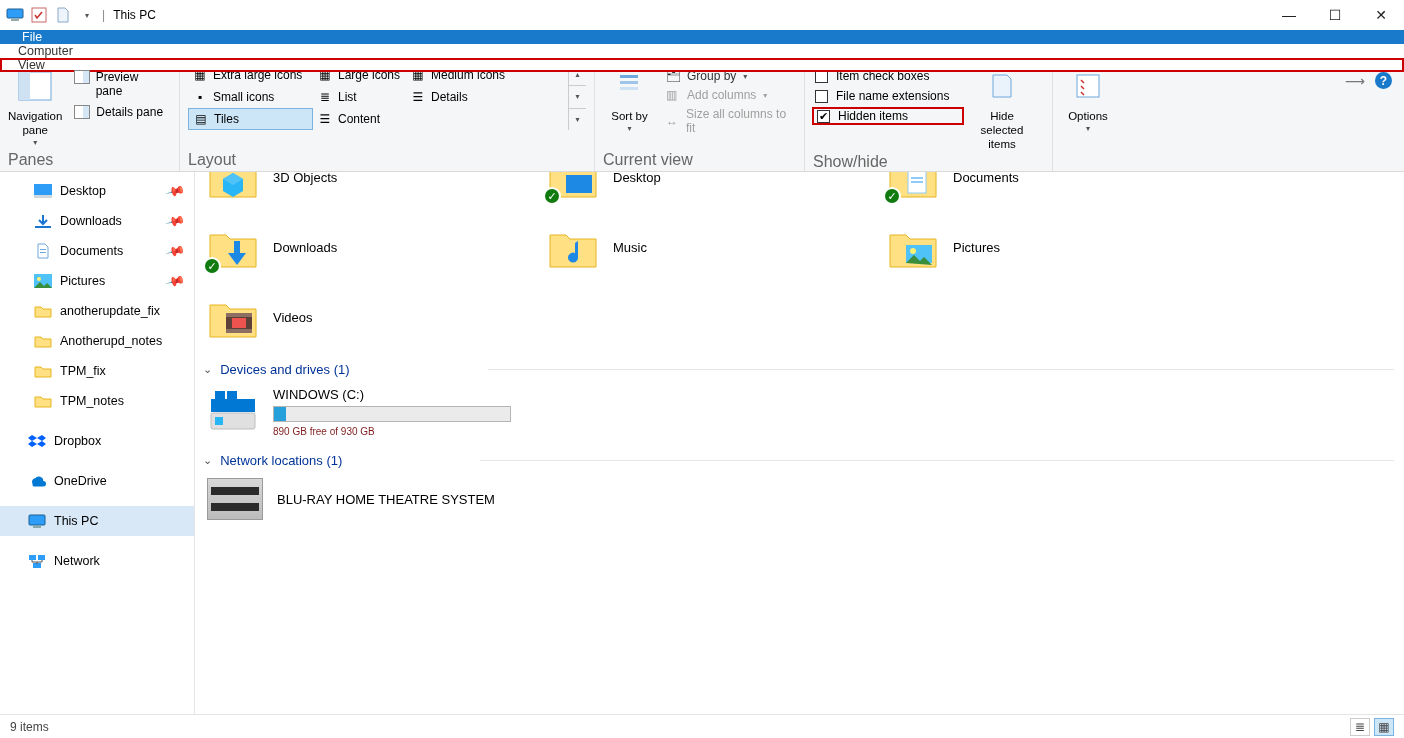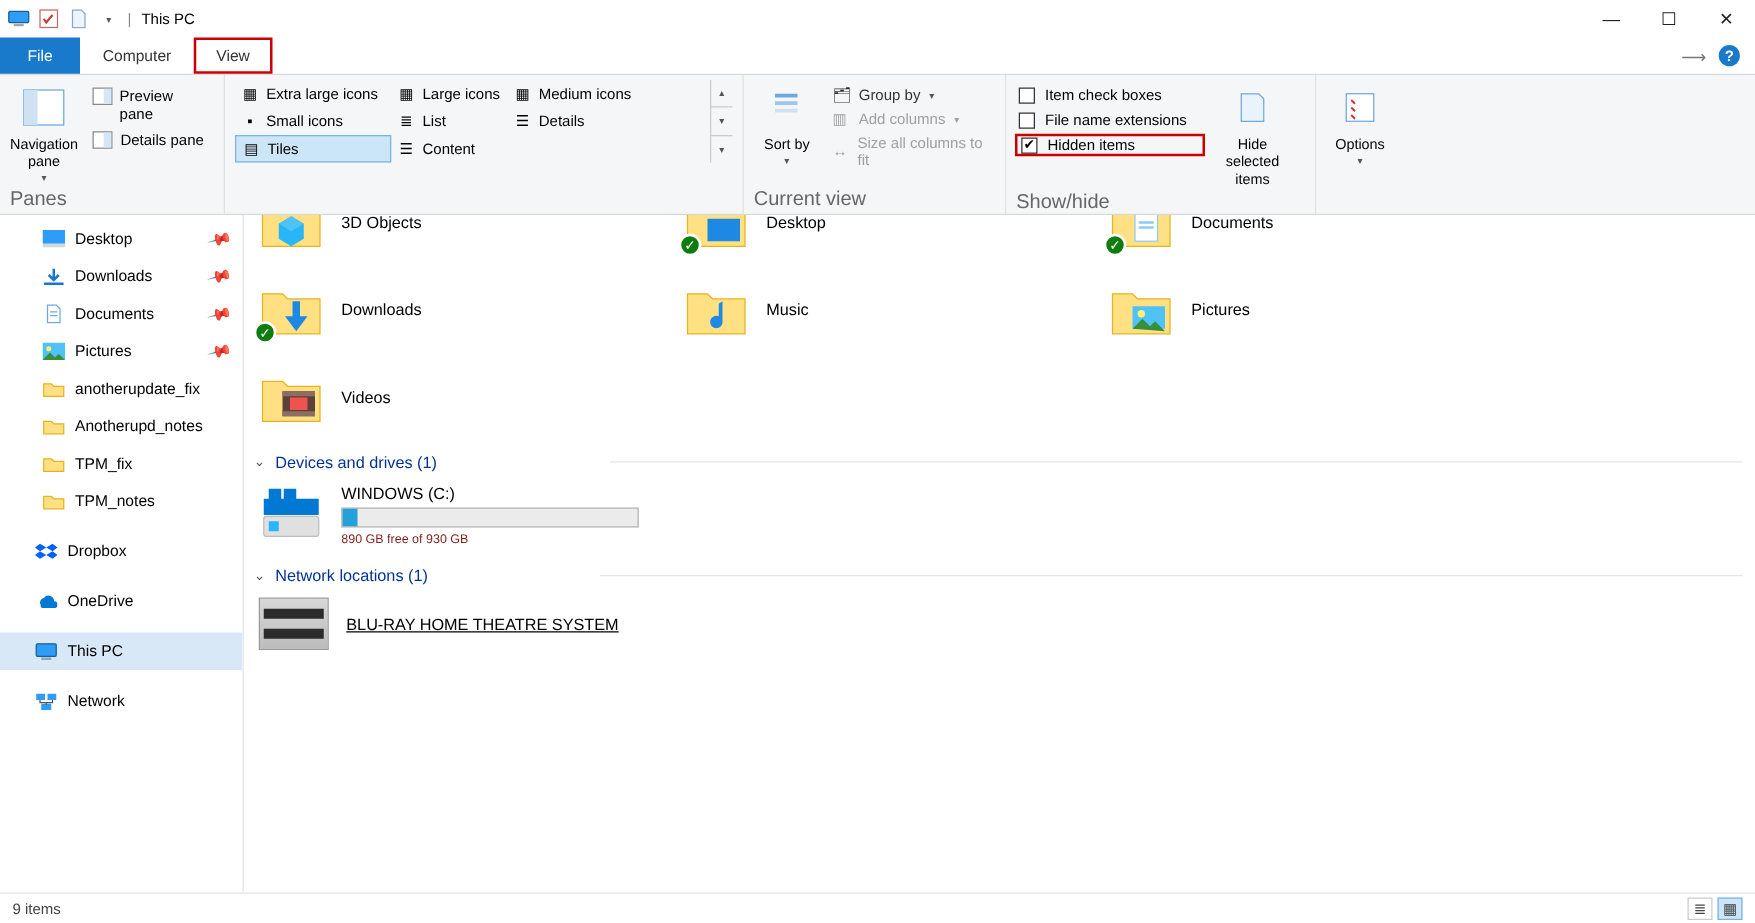--- a/index.html
+++ b/index.html
@@ -8,21 +8,21 @@
 
 .titlebar { height: 30px; display: flex; align-items: center; padding: 0 0 0 6px; }
 .titlebar .qat { display: flex; align-items: center; gap: 6px; }
 .titlebar .qat-icon { width: 18px; height: 18px; display: flex; align-items: center; justify-content: center; }
 .titlebar .sep { margin: 0 6px; color: #888; }
 .titlebar .title { font-size: 12px; margin-left: 2px; }
 .titlebar .spacer { flex: 1; }
 .titlebar .winbtn { width: 46px; height: 30px; display:flex; align-items:center; justify-content:center; font-size: 14px; color:#222; }
 
 
-.ribbon-tabs { height: 30px; display:flex; align-items: stretch; border-bottom: 1px solid #d9d9d9; }
+.ribbon-tabs { height: 30px; display:flex; align-items: stretch; border-bottom: 1px solid #d9d9d9; flex-direction: column; }
 .ribbon-tabs .tab { padding: 0 18px; display:flex; align-items:center; font-size:12.5px; color:#333; position:relative; }
 .ribbon-tabs .tab.file { background:#1979ca; color:#fff; padding: 0 22px;}
 .ribbon-tabs .tab.active { background:#fff; }
 .ribbon-tabs .tab.view-highlight { outline:2px solid #c00; outline-offset:-2px; }
 .ribbon-tabs .right { margin-left:auto; display:flex; align-items:center; gap:10px; padding-right:12px; }
 .pin-icon { color:#777; font-size:14px;}
 .help-icon { width:17px; height:17px; border-radius:50%; background:#1979ca; color:#fff; display:flex;align-items:center;justify-content:center; font-size:12px; font-weight:bold;}
 
 
 .ribbon { height: 112px; background:#f5f6f7; border-bottom:1px solid #d9d9d9; display:flex; }
@@ -216,20 +216,21 @@
               </div>
           </div>
         </div>
         <div class="layout-scroll">
           <div>▴</div>
           <div>▾</div>
           <div>▾</div>
         </div>
       </div>
     </div>
+    <div class="group-label">Layout</div>
   </div>
 
   <div class="ribbon-group" style="width:210px;">
     <div class="group-content">
       <div class="big-btn">
         <div class="icon-box">
             <svg width="30" height="30" viewBox="0 0 30 30">
               <rect x="6" y="4" width="18" height="3" fill="#6fa8dc"></rect>
               <rect x="6" y="10" width="18" height="3" fill="#9fc5e8"></rect>
               <rect x="6" y="16" width="18" height="3" fill="#cfe2f3"></rect>
@@ -529,21 +530,21 @@
       </div>
     </div>
 
     <div class="section-header">
       <span class="chev">⌄</span>
       <span>Network locations (1)</span>
       <hr class="section-rule">
     </div>
     <div class="net-tile">
       <div class="neticon"></div>
-      <span style="font-size:13px;text-decoration:underline;">BLU-RAY HOME THEATRE SYSTEM</span>
+      <span style="font-size:13px;">BLU-RAY HOME THEATRE SYSTEM</span>
     </div>
   </div>
 </div>
 
 <div class="statusbar">
   <span>9 items</span>
   <div class="sp"></div>
   <div class="view-toggle">≣</div>
   <div class="view-toggle active">▦</div>
 </div>

